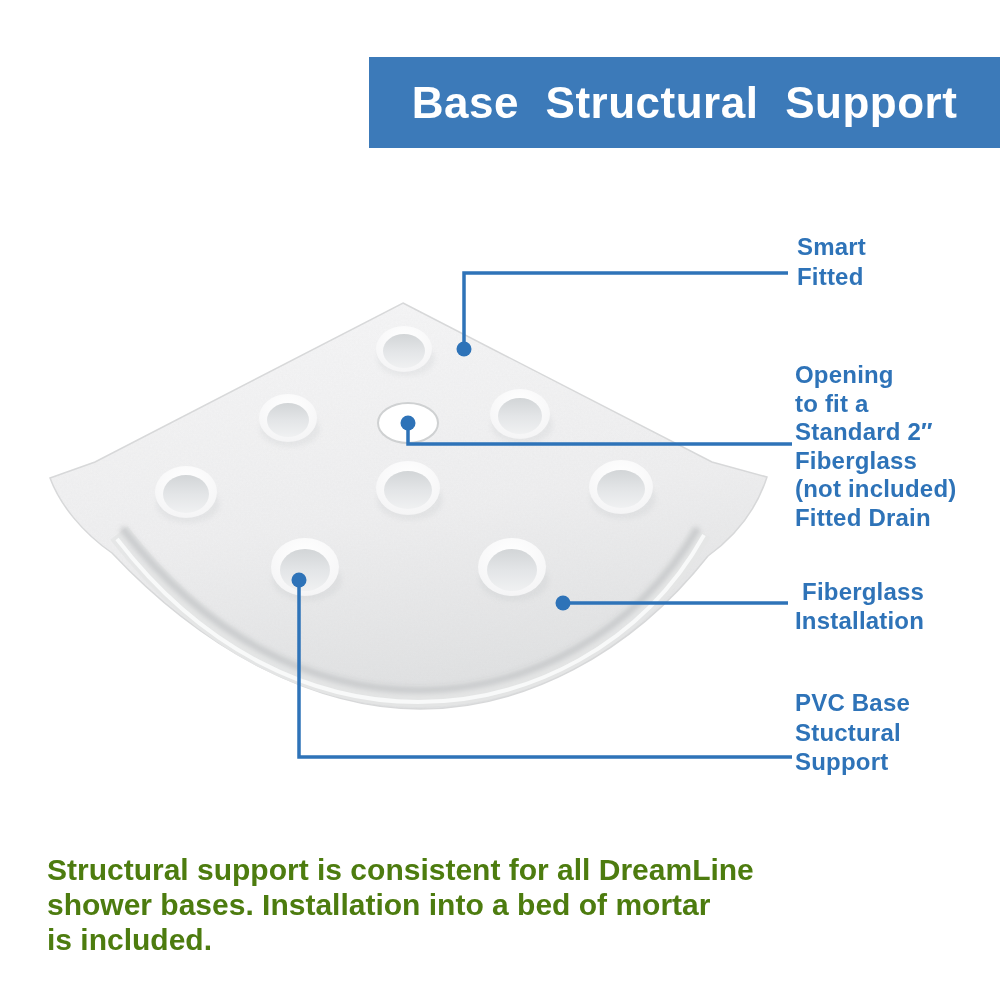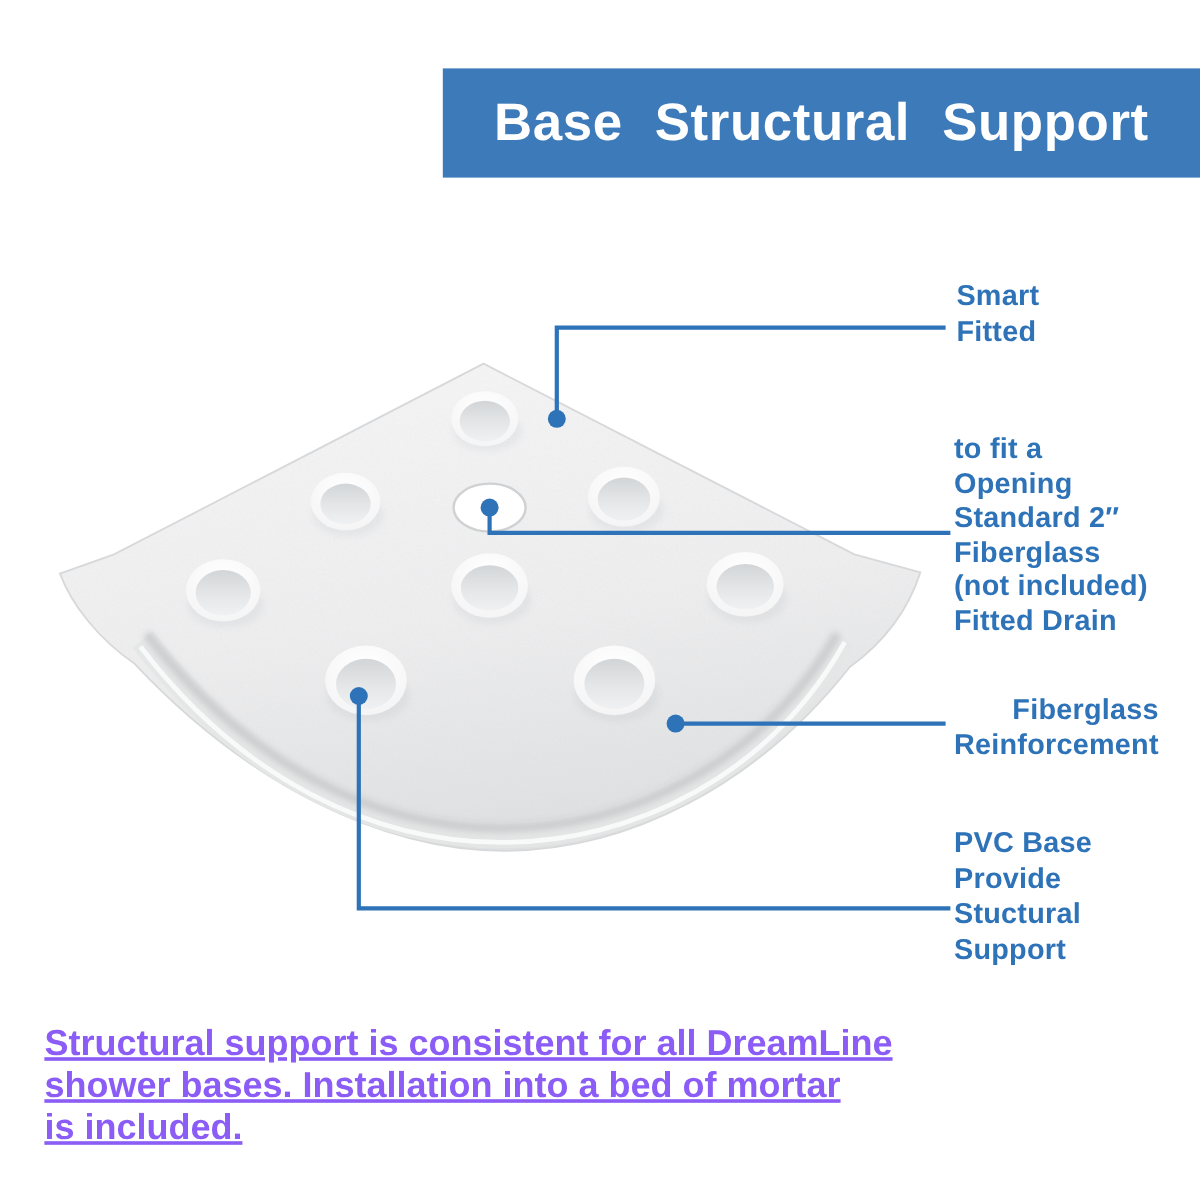--- a/index.html
+++ b/index.html
@@ -21,22 +21,22 @@
   .callout{
     position:absolute;color:#2e73b8;font-weight:bold;font-size:24px;
     letter-spacing:0.2px;white-space:nowrap;
   }
   #co-smart{left:797px;top:232px;line-height:30px;}
   #co-opening{left:795px;top:361px;line-height:28.5px;}
   #co-fiber{left:795px;top:578px;line-height:28.5px;text-align:right;}
   #co-pvc{left:795px;top:688px;line-height:29.5px;}
   
   #footer-note{
-    position:absolute;left:37px;top:852px;color:#8b5cf6;font-weight:bold;
-    font-size:30px;line-height:35px;white-space:nowrap;text-decoration:underline;
+    position:absolute;left:47px;top:852px;color:#4d7c0f;font-weight:bold;
+    font-size:30px;line-height:35px;white-space:nowrap;
   }
 </style>
 </head>
 <body>
 
 <div id="page">
 
   <div id="banner">
     <span class="title">Base Structural Support</span>
   </div>
@@ -145,36 +145,35 @@
       <circle cx="299" cy="580" r="7.5"></circle>
     </g>
   </svg>
 
   <div class="callout" id="co-smart">
     <div>Smart</div>
     <div>Fitted</div>
   </div>
 
   <div class="callout" id="co-opening">
+    <div>Opening</div>
     <div>to fit a</div>
-    <div>Opening</div>
     <div>Standard 2″</div>
     <div>Fiberglass</div>
     <div>(not included)</div>
     <div>Fitted Drain</div>
   </div>
 
   <div class="callout" id="co-fiber">
     <div>Fiberglass</div>
-    <div>Reinforcement</div>
+    <div>Installation</div>
   </div>
 
   <div class="callout" id="co-pvc">
     <div>PVC Base</div>
-    <div>Provide</div>
     <div>Stuctural</div>
     <div>Support</div>
   </div>
 
   <div id="footer-note">
     <div>Structural support is consistent for all DreamLine</div>
     <div>shower bases. Installation into a bed of mortar</div>
     <div>is included.</div>
   </div>
 

